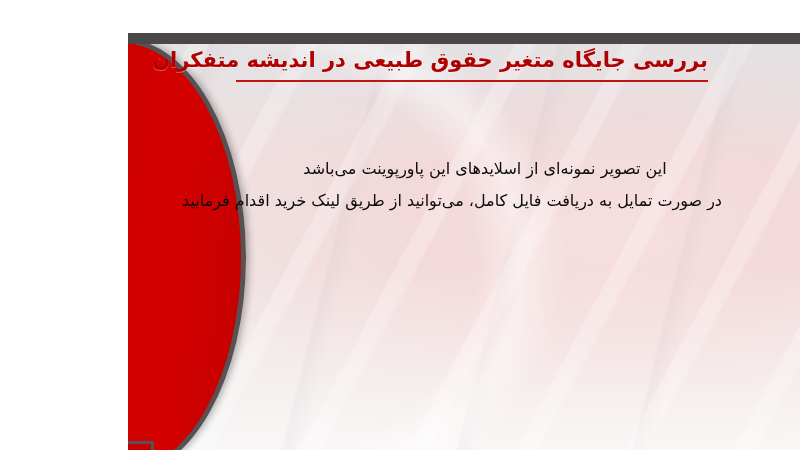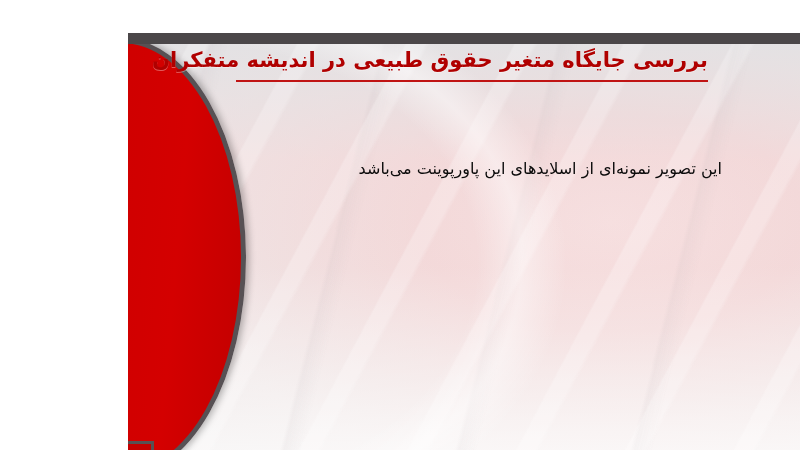--- a/index.html
+++ b/index.html
@@ -122,21 +122,21 @@
     height: 0;
     border-top: 2px solid #c01414;
   }
 
   
   .body-block {
     position: absolute;
     top: 120px;
     left: 120px;
     right: 78px;
-    text-align: right;
+    text-align: center;
   }
   .body-line {
     color: #0b0b0b;
     font-size: 16px;
     line-height: 32px;
     white-space: nowrap;
   }
 
   
   .corner-tab {
@@ -169,15 +169,16 @@
   </div>
   <div class="corner-tab"></div>
 
   <div class="title-block">
     <div class="title-line">بررسی جایگاه متغیر حقوق طبیعی در اندیشه متفکران</div>
     <div class="title-rule"></div>
   </div>
 
   <div class="body-block">
     <div class="body-line">این تصویر نمونه‌ای از اسلایدهای این پاورپوینت می‌باشد</div>
+    <div class="body-line">در صورت تمایل به دریافت فایل کامل، می‌توانید از طریق لینک خرید اقدام فرمایید</div>
   </div>
 
 </div>
 
 </body></html>

